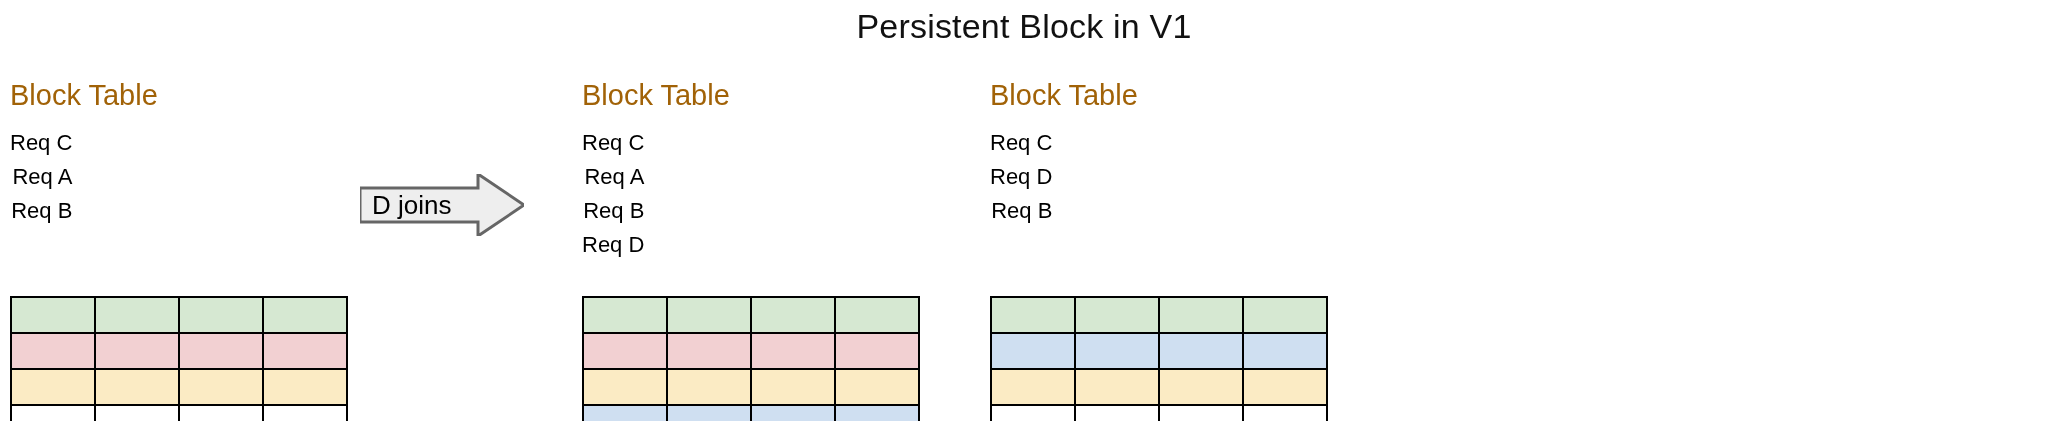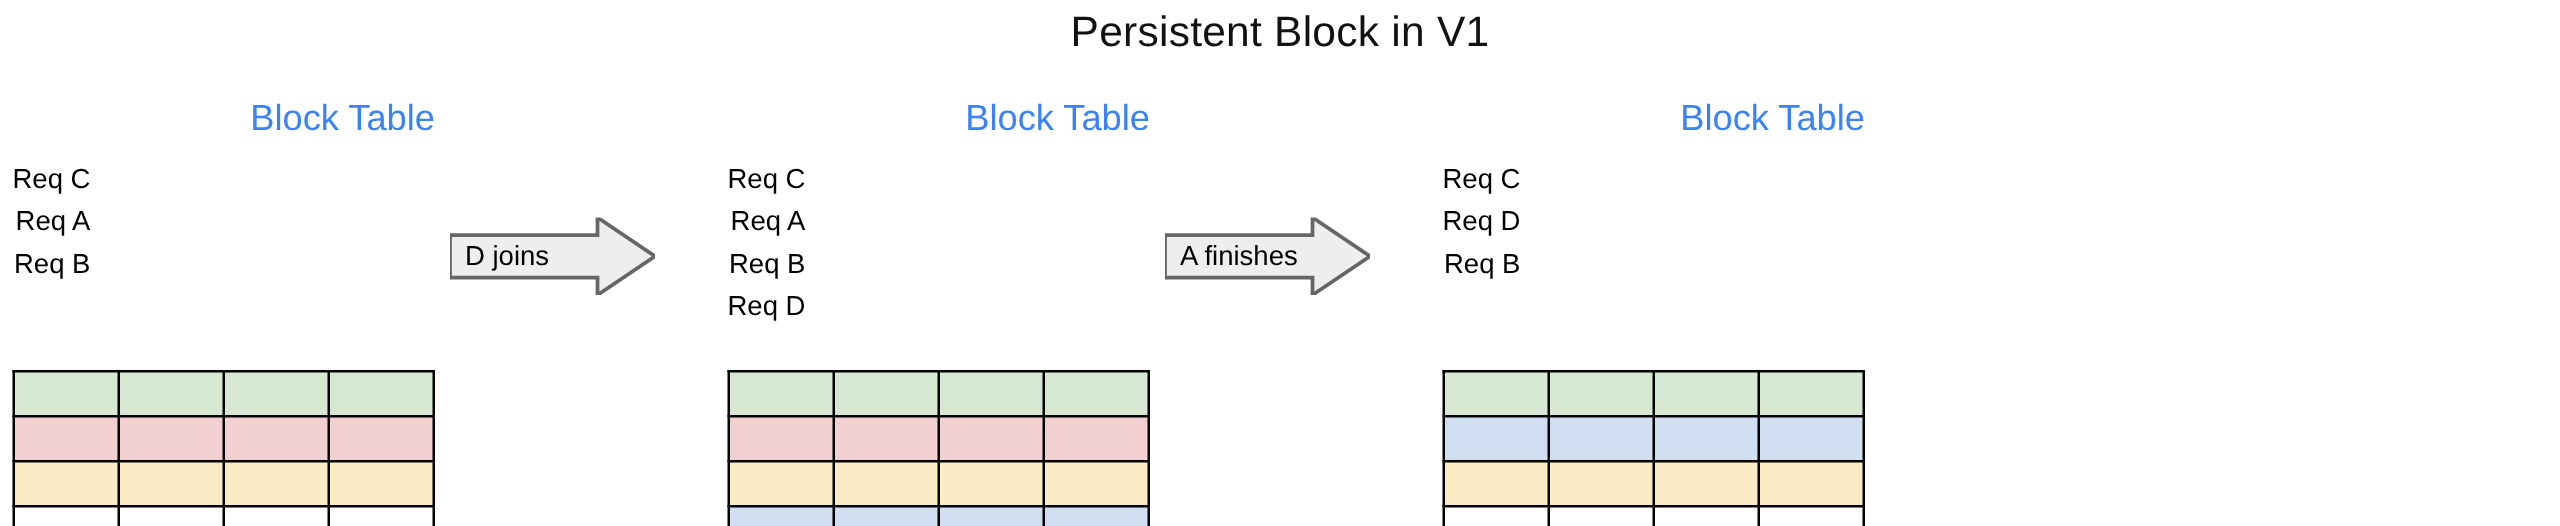--- a/index.html
+++ b/index.html
@@ -34,24 +34,24 @@
   }
 
   
   .block-group{
     display:flex;
     flex-direction:column;
     align-items:stretch;
     position:relative;
   }
   .block-caption{
-    text-align:right;
+    text-align:left;
     font-size:29px;
     line-height:34px;
-    color:#3b82f6;
+    color:#a16207;
     margin-bottom:14px;
     white-space:nowrap;
   }
   .block-body{
     display:flex;
     flex-direction:column;
     align-items:flex-start;
   }
   .row-labels{
     display:flex;
@@ -90,21 +90,21 @@
     flex:0 0 auto;
   }
   .arrow-svg{ display:block; }
   .arrow-label{
     position:absolute;
     top:0;left:0;
     width:100%;height:100%;
     display:flex;
     align-items:center;
     justify-content:flex-start;
-    font-size:22px;
+    font-size:26px;
     color:#000000;
     white-space:nowrap;
     box-sizing:border-box;
     padding-left:12px;
   }
   .spacer-h{ flex:0 0 auto; }
 </style>
 </head>
 <body>
 
@@ -206,26 +206,20 @@
               <td style="background: rgb(255, 255, 255);"></td>
               <td style="background: rgb(255, 255, 255);"></td>
               <td style="background: rgb(255, 255, 255);"></td>
               <td style="background: rgb(255, 255, 255);"></td>
             </tr>
           </tbody>
         </table>
       </div>
     </div>
     <div class="spacer-h" style="width: 12px;"></div>
-    <div class="arrow-wrap" style="width: 164px; height: 62px; margin-top: 96px;">
-      <svg class="arrow-svg" width="164" height="62" viewBox="0 0 164 62">
-        <polygon points="0,14 118,14 118,0 164,31 118,62 118,48 0,48" fill="#eeeeee" stroke="#666666" stroke-width="3" stroke-linejoin="miter"></polygon>
-      </svg>
-      <div class="arrow-label">A finishes</div>
-    </div>
     <div class="spacer-h" style="width: 58px;"></div>
     <div class="block-group">
       <div class="block-caption">Block Table</div>
       <div class="block-body">
         <div class="row-labels">
           <div class="row-label">Req C</div>
           <div class="row-label bold">Req D</div>
           <div class="row-label">Req B</div>
           <div class="row-label spacer"></div>
           <div class="row-label spacer"></div>

